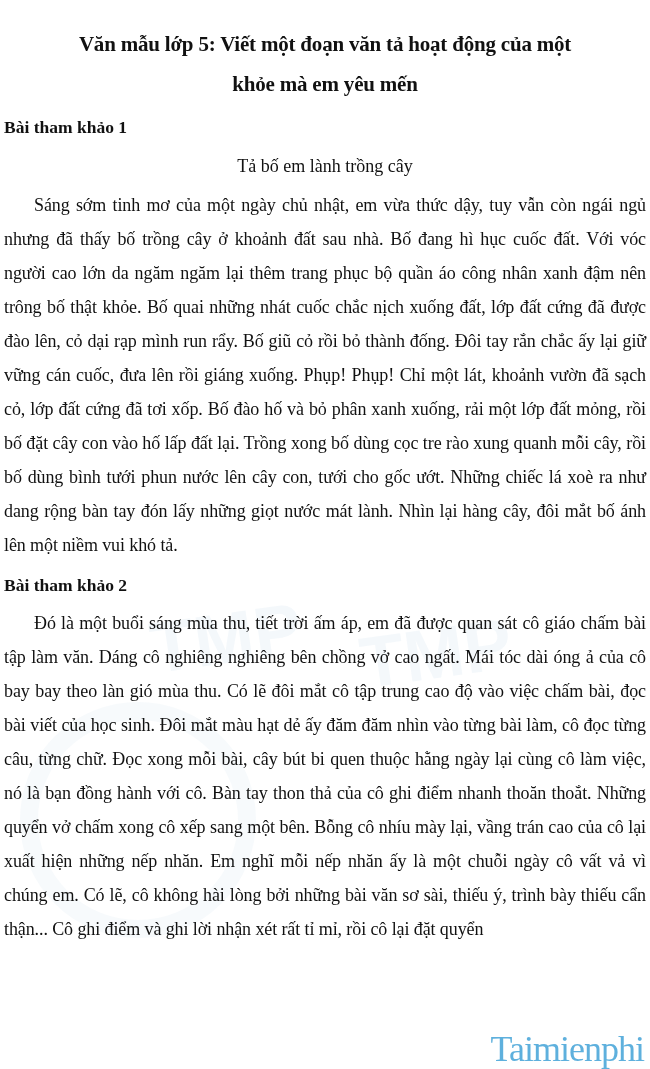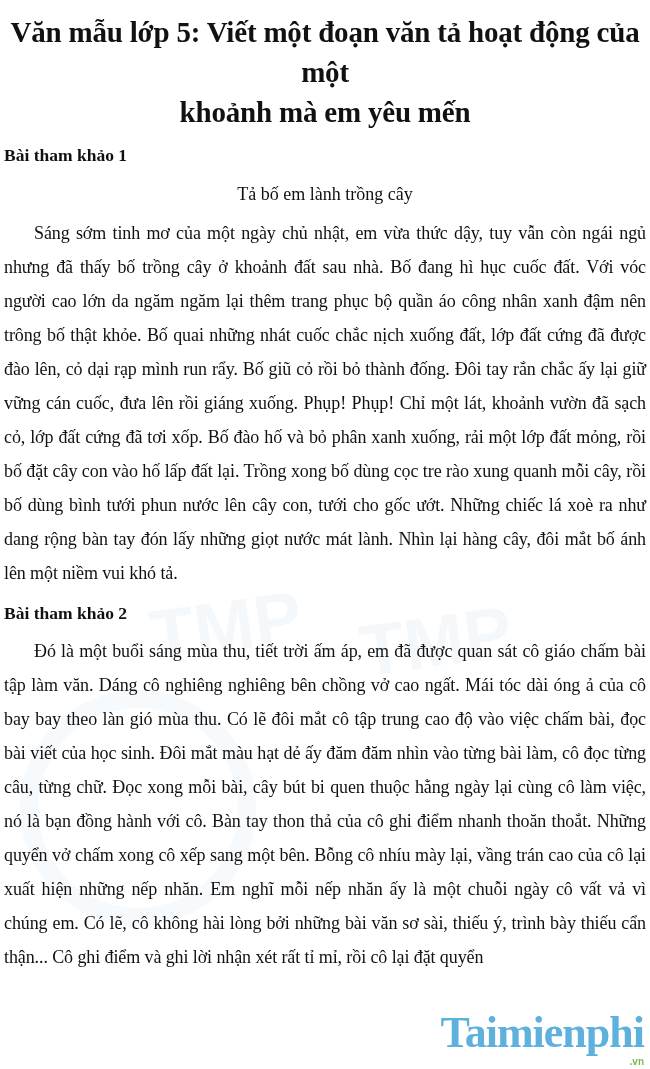--- a/index.html
+++ b/index.html
@@ -17,24 +17,24 @@
     }
     .page {
       position: relative;
       width: 650px;
       height: 1069px;
       box-sizing: border-box;
       padding: 0 4px 0 4px;
     }
     .title {
       font-weight: bold;
-      font-size: 29px;
+      font-size: 21px;
       line-height: 40px;
       text-align: center;
-      margin: 0;
+      margin: 12px;
       padding-top: 12px;
       letter-spacing: -0.2px;
     }
     .section-heading {
       font-weight: bold;
       font-size: 17.5px;
       line-height: 22px;
       margin: 12px 0 0 0;
     }
     .subtitle {
@@ -68,22 +68,22 @@
       width: 200px; height: 200px;
       border-radius: 50%;
       border: 18px solid rgba(120, 170, 210, 0.06);
       pointer-events: none;
     }
     .logo {
       position: absolute;
       right: 6px;
       bottom: 14px;
       font-family: "Liberation Serif", "DejaVu Serif", serif;
-      font-size: 44px;
-      font-weight: bold;
+      font-size: 36px;
+      font-weight: normal;
       color: rgba(40, 150, 210, 0.75);
       letter-spacing: -1px;
       line-height: 1;
       pointer-events: none;
     }
     .logo-vn {
       position: absolute;
       right: 6px;
       bottom: 2px;
       font-family: "Liberation Sans", "DejaVu Sans", sans-serif;
@@ -97,21 +97,21 @@
 <body>
 
 <div class="page">
   <div class="wm-circle"></div>
   <div class="watermark wm1">TMP</div>
   <div class="watermark wm2">TMP</div>
 
   <div class="content">
     <h1 class="title">
       <span>Văn mẫu lớp 5: Viết một đoạn văn tả hoạt động của một</span><br>
-      <span>khoảnh mà em yêu mến</span>
+      <span>khỏe mà em yêu mến</span>
     </h1>
 
     <section>
       <h2 class="section-heading s1">Bài tham khảo 1</h2>
       <p class="subtitle">Tả bố em lành trồng cây</p>
       <p class="para">Sáng sớm tinh mơ của một ngày chủ nhật, em vừa thức dậy, tuy vẫn còn ngái ngủ nhưng đã thấy bố trồng cây ở khoảnh đất sau nhà. Bố đang hì hục cuốc đất. Với vóc người cao lớn da ngăm ngăm lại thêm trang phục bộ quần áo công nhân xanh đậm nên trông bố thật khỏe. Bố quai những nhát cuốc chắc nịch xuống đất, lớp đất cứng đã được đào lên, cỏ dại rạp mình run rẩy. Bố giũ cỏ rồi bỏ thành đống. Đôi tay rắn chắc ấy lại giữ vững cán cuốc, đưa lên rồi giáng xuống. Phụp! Phụp! Chỉ một lát, khoảnh vườn đã sạch cỏ, lớp đất cứng đã tơi xốp. Bố đào hố và bỏ phân xanh xuống, rải một lớp đất mỏng, rồi bố đặt cây con vào hố lấp đất lại. Trồng xong bố dùng cọc tre rào xung quanh mỗi cây, rồi bố dùng bình tưới phun nước lên cây con, tưới cho gốc ướt. Những chiếc lá xoè ra như dang rộng bàn tay đón lấy những giọt nước mát lành. Nhìn lại hàng cây, đôi mắt bố ánh lên một niềm vui khó tả.</p>
     </section>
 
     <section>
       <h2 class="section-heading">Bài tham khảo 2</h2>

